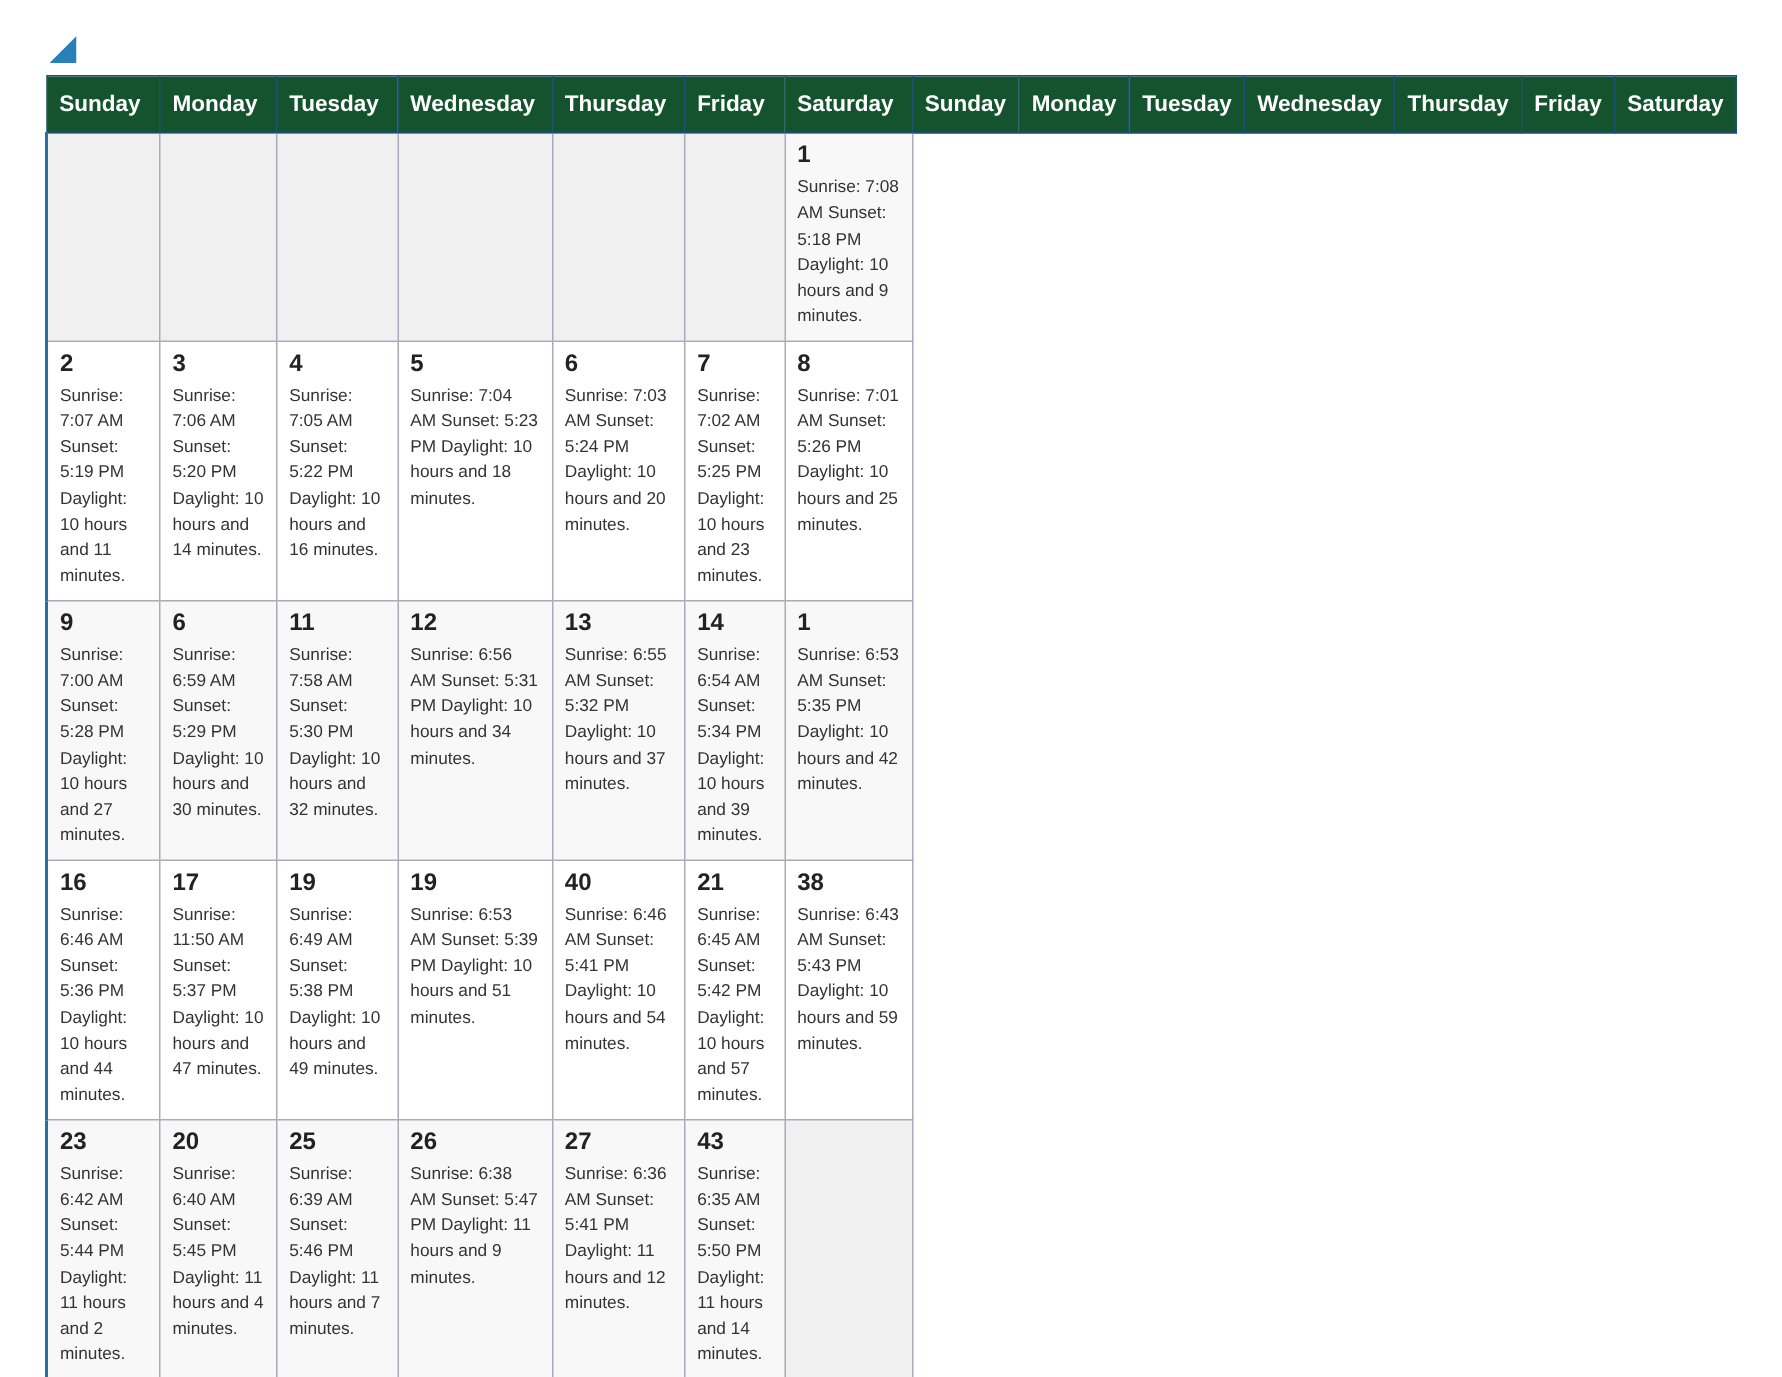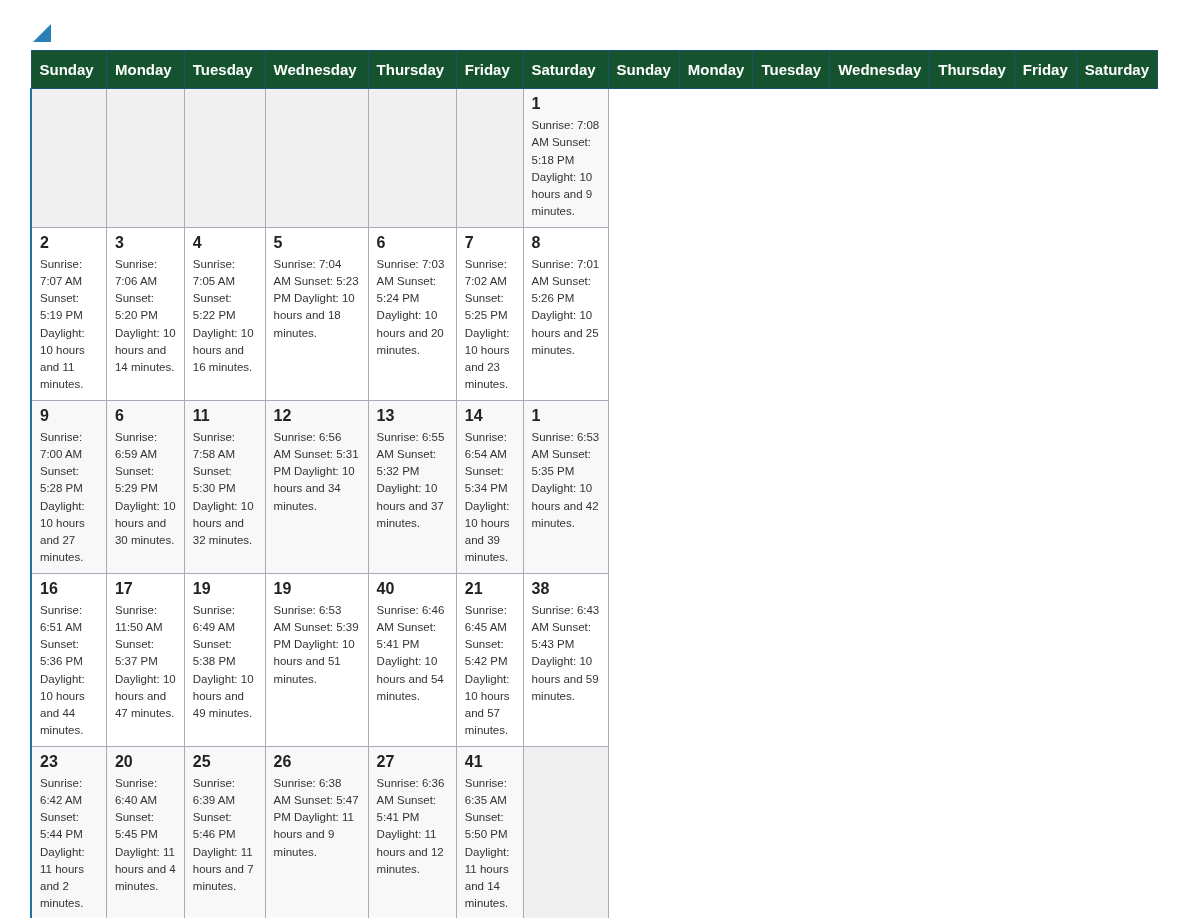--- a/index.html
+++ b/index.html
@@ -230,21 +230,21 @@
         <td>
           <div class="day-number">1</div>
           <div class="day-info">Sunrise: 6:53 AM
 Sunset: 5:35 PM
 Daylight: 10 hours and 42 minutes.</div>
         </td>
       </tr>
       <tr>
         <td>
           <div class="day-number">16</div>
-          <div class="day-info">Sunrise: 6:51 AM
+          <div class="day-info">Sunrise: 6:46 AM
 Sunset: 5:36 PM
 Daylight: 10 hours and 44 minutes.</div>
         </td>
         <td>
           <div class="day-number">17</div>
           <div class="day-info">Sunrise: 11:50 AM
 Sunset: 5:37 PM
 Daylight: 10 hours and 47 minutes.</div>
         </td>
         <td>
@@ -303,21 +303,21 @@
 Sunset: 5:47 PM
 Daylight: 11 hours and 9 minutes.</div>
         </td>
         <td>
           <div class="day-number">27</div>
           <div class="day-info">Sunrise: 6:36 AM
 Sunset: 5:41 PM
 Daylight: 11 hours and 12 minutes.</div>
         </td>
         <td>
-          <div class="day-number">41</div>
+          <div class="day-number">43</div>
           <div class="day-info">Sunrise: 6:35 AM
 Sunset: 5:50 PM
 Daylight: 11 hours and 14 minutes.</div>
         </td>
         <td class="empty-cell"></td>
       </tr>
     </tbody>
 </table>
 
 </body></html>

